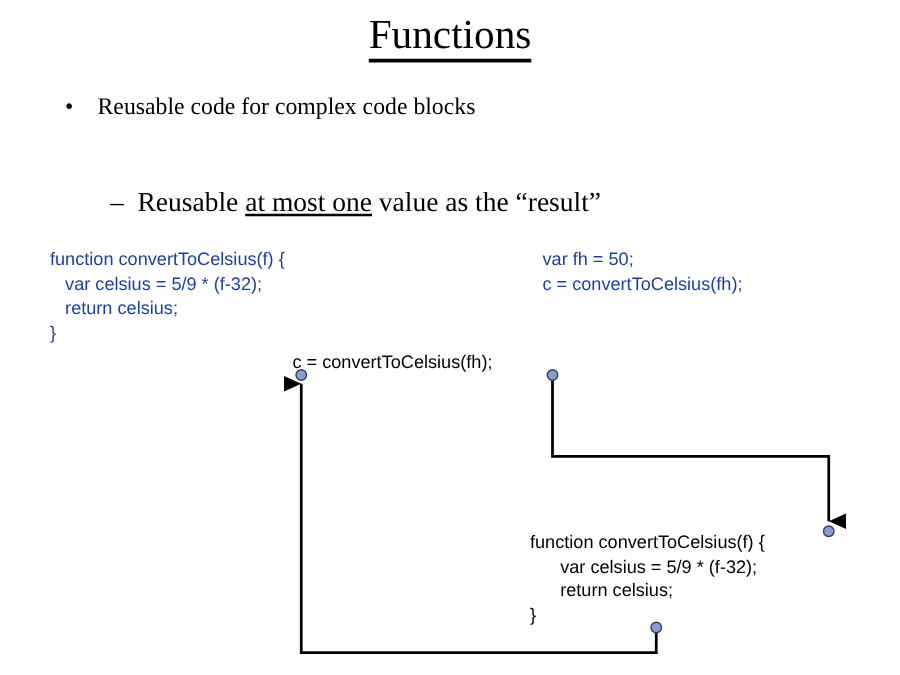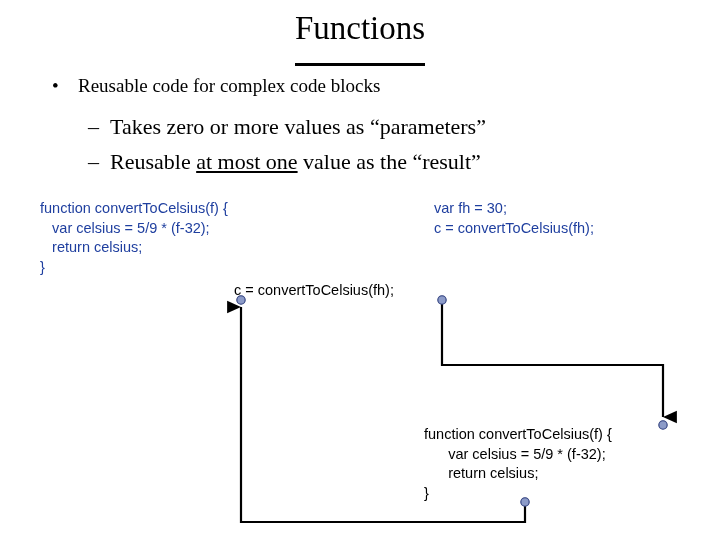--- a/index.html
+++ b/index.html
@@ -26,21 +26,21 @@
     width: 720px;
     text-align: center;
     font-family: "Liberation Serif", "DejaVu Serif", serif;
     font-size: 33px;
     line-height: 40px;
     color: #000000;
     white-space: nowrap;
   }
   #title .ul {
     border-bottom: 3px solid #000000;
-    padding-bottom: 17px;
+    padding-bottom: 1px;
   }
 
   
   .bullet-l1 {
     position: absolute;
     left: 52px;
     top: 70px;
     font-size: 19px;
     line-height: 31px;
     white-space: nowrap;
@@ -94,30 +94,29 @@
 </style>
 </head>
 <body>
 
 <div id="slide">
 
   <div id="title"><span class="ul">Functions</span></div>
 
   <div class="bullet-l1"><span class="marker">•</span><span>Reusable code for complex code blocks</span></div>
 
-  <div class="bullet-l2" id="sub1"><span class="marker">–</span><span>Takes zero or more values as “parameters”</span></div>
 
   <div class="bullet-l2" id="sub2"><span class="marker">–</span><span>Reusable </span><span class="u">at most one</span><span> value as the “result”</span></div>
 
   <div class="code blue" id="code-func-def">function convertToCelsius(f) {
    var celsius = 5/9 * (f-32);
    return celsius;
 }</div>
 
-  <div class="code blue" id="code-caller">var fh = 30;
+  <div class="code blue" id="code-caller">var fh = 50;
 c = convertToCelsius(fh);</div>
 
   <div class="code black" id="code-callout">c = convertToCelsius(fh);</div>
 
   <div class="code black" id="code-func-body">function convertToCelsius(f) {
       var celsius = 5/9 * (f-32);
       return celsius;
 }</div>
 
   <svg id="connectors" viewBox="0 0 720 540">

